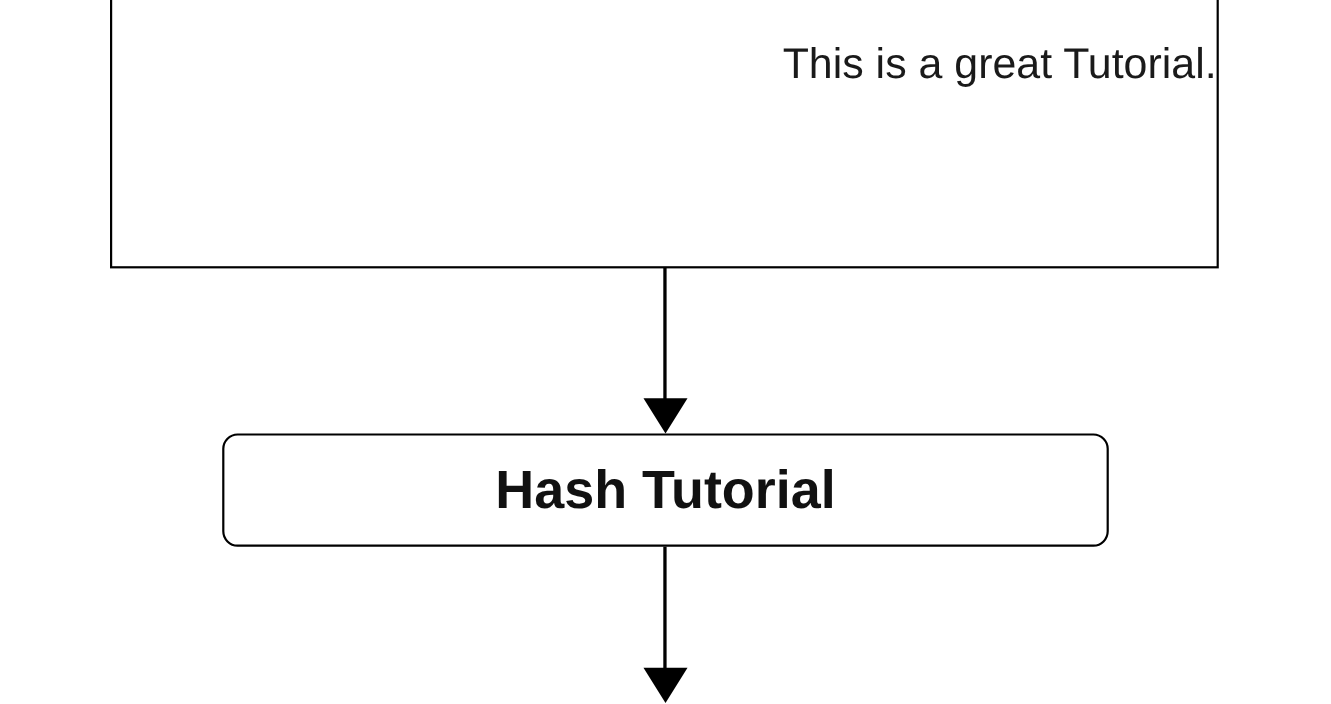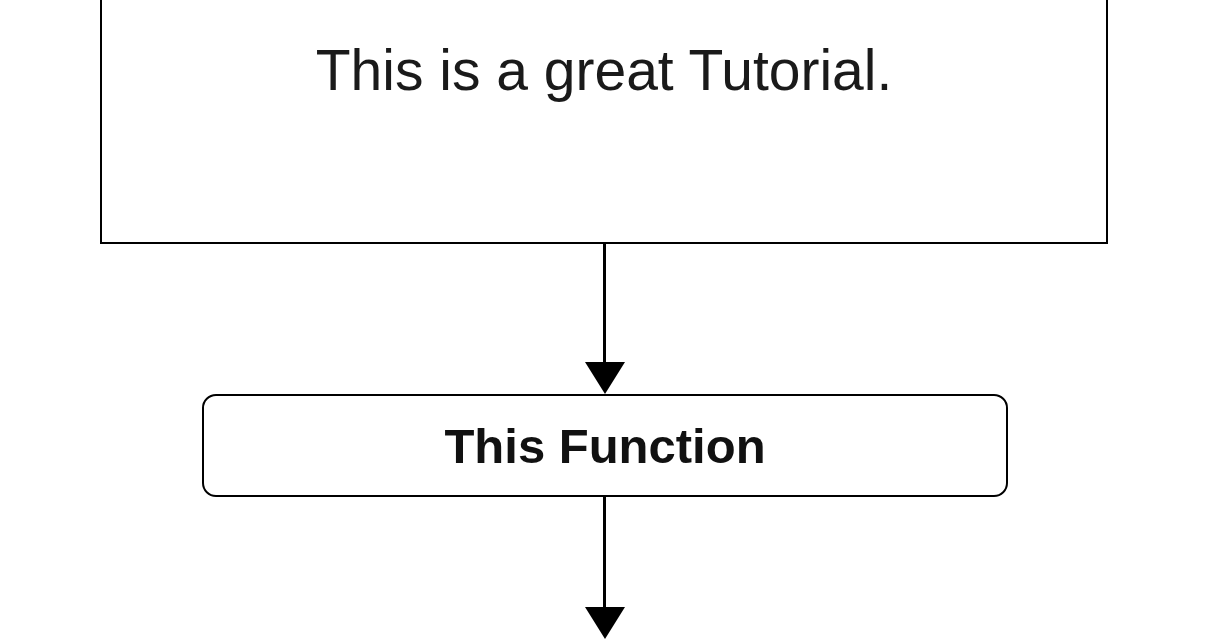--- a/index.html
+++ b/index.html
@@ -30,22 +30,22 @@
     left: 100px;
     top: -60px;
     width: 1008px;
     height: 304px;
   }
   .node-tutorial .node-label {
     position: absolute;
     left: 0;
     right: 0;
     top: 94px;
-    text-align: center;
-    font-size: 57px;
+    text-align: right;
+    font-size: 39px;
     line-height: 1.2;
     color: #1a1a1a;
     white-space: nowrap;
   }
   .node-hash {
     left: 202px;
     top: 394px;
     width: 806px;
     height: 103px;
     border-radius: 14px;
@@ -85,19 +85,19 @@
 <div class="canvas">
 
   <div class="node node-tutorial">
     <div class="node-label">This is a great Tutorial.</div>
   </div>
 
   <div class="connector-line line-1"></div>
   <div class="arrowhead head-1"></div>
 
   <div class="node node-hash">
-    <div class="node-label">This Function</div>
+    <div class="node-label">Hash Tutorial</div>
   </div>
 
   <div class="connector-line line-2"></div>
   <div class="arrowhead head-2"></div>
 
 </div>
 
 </body></html>

